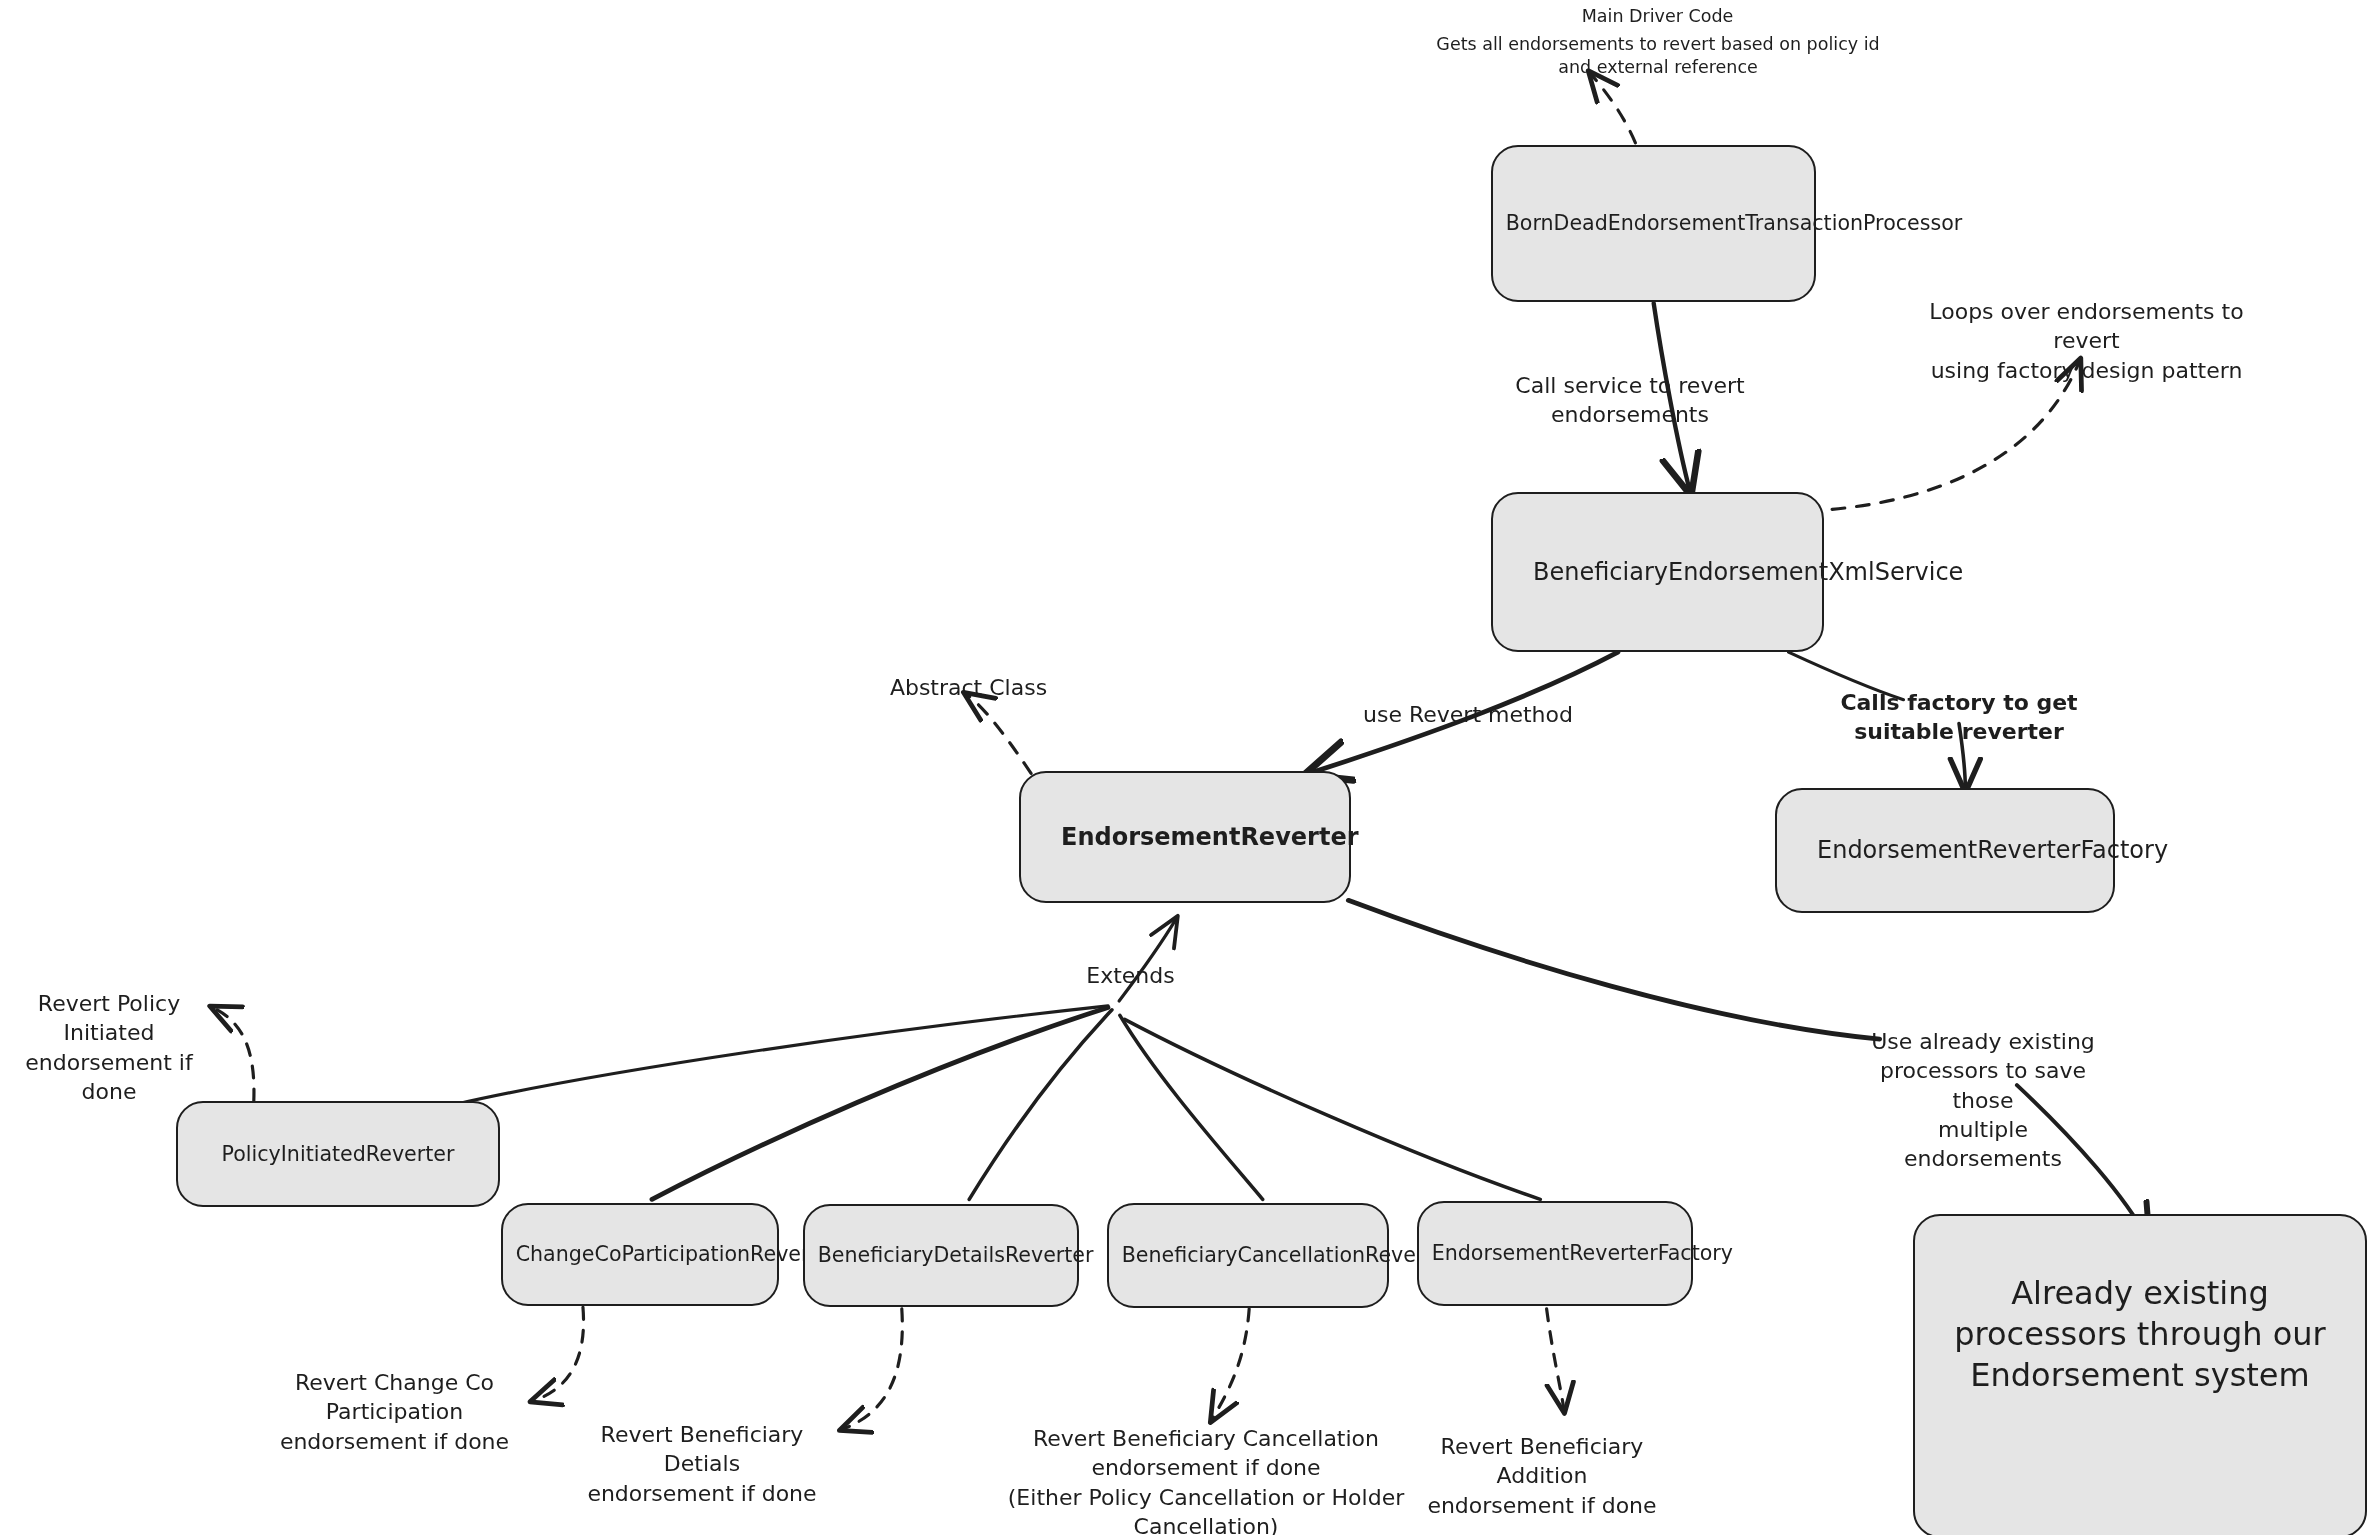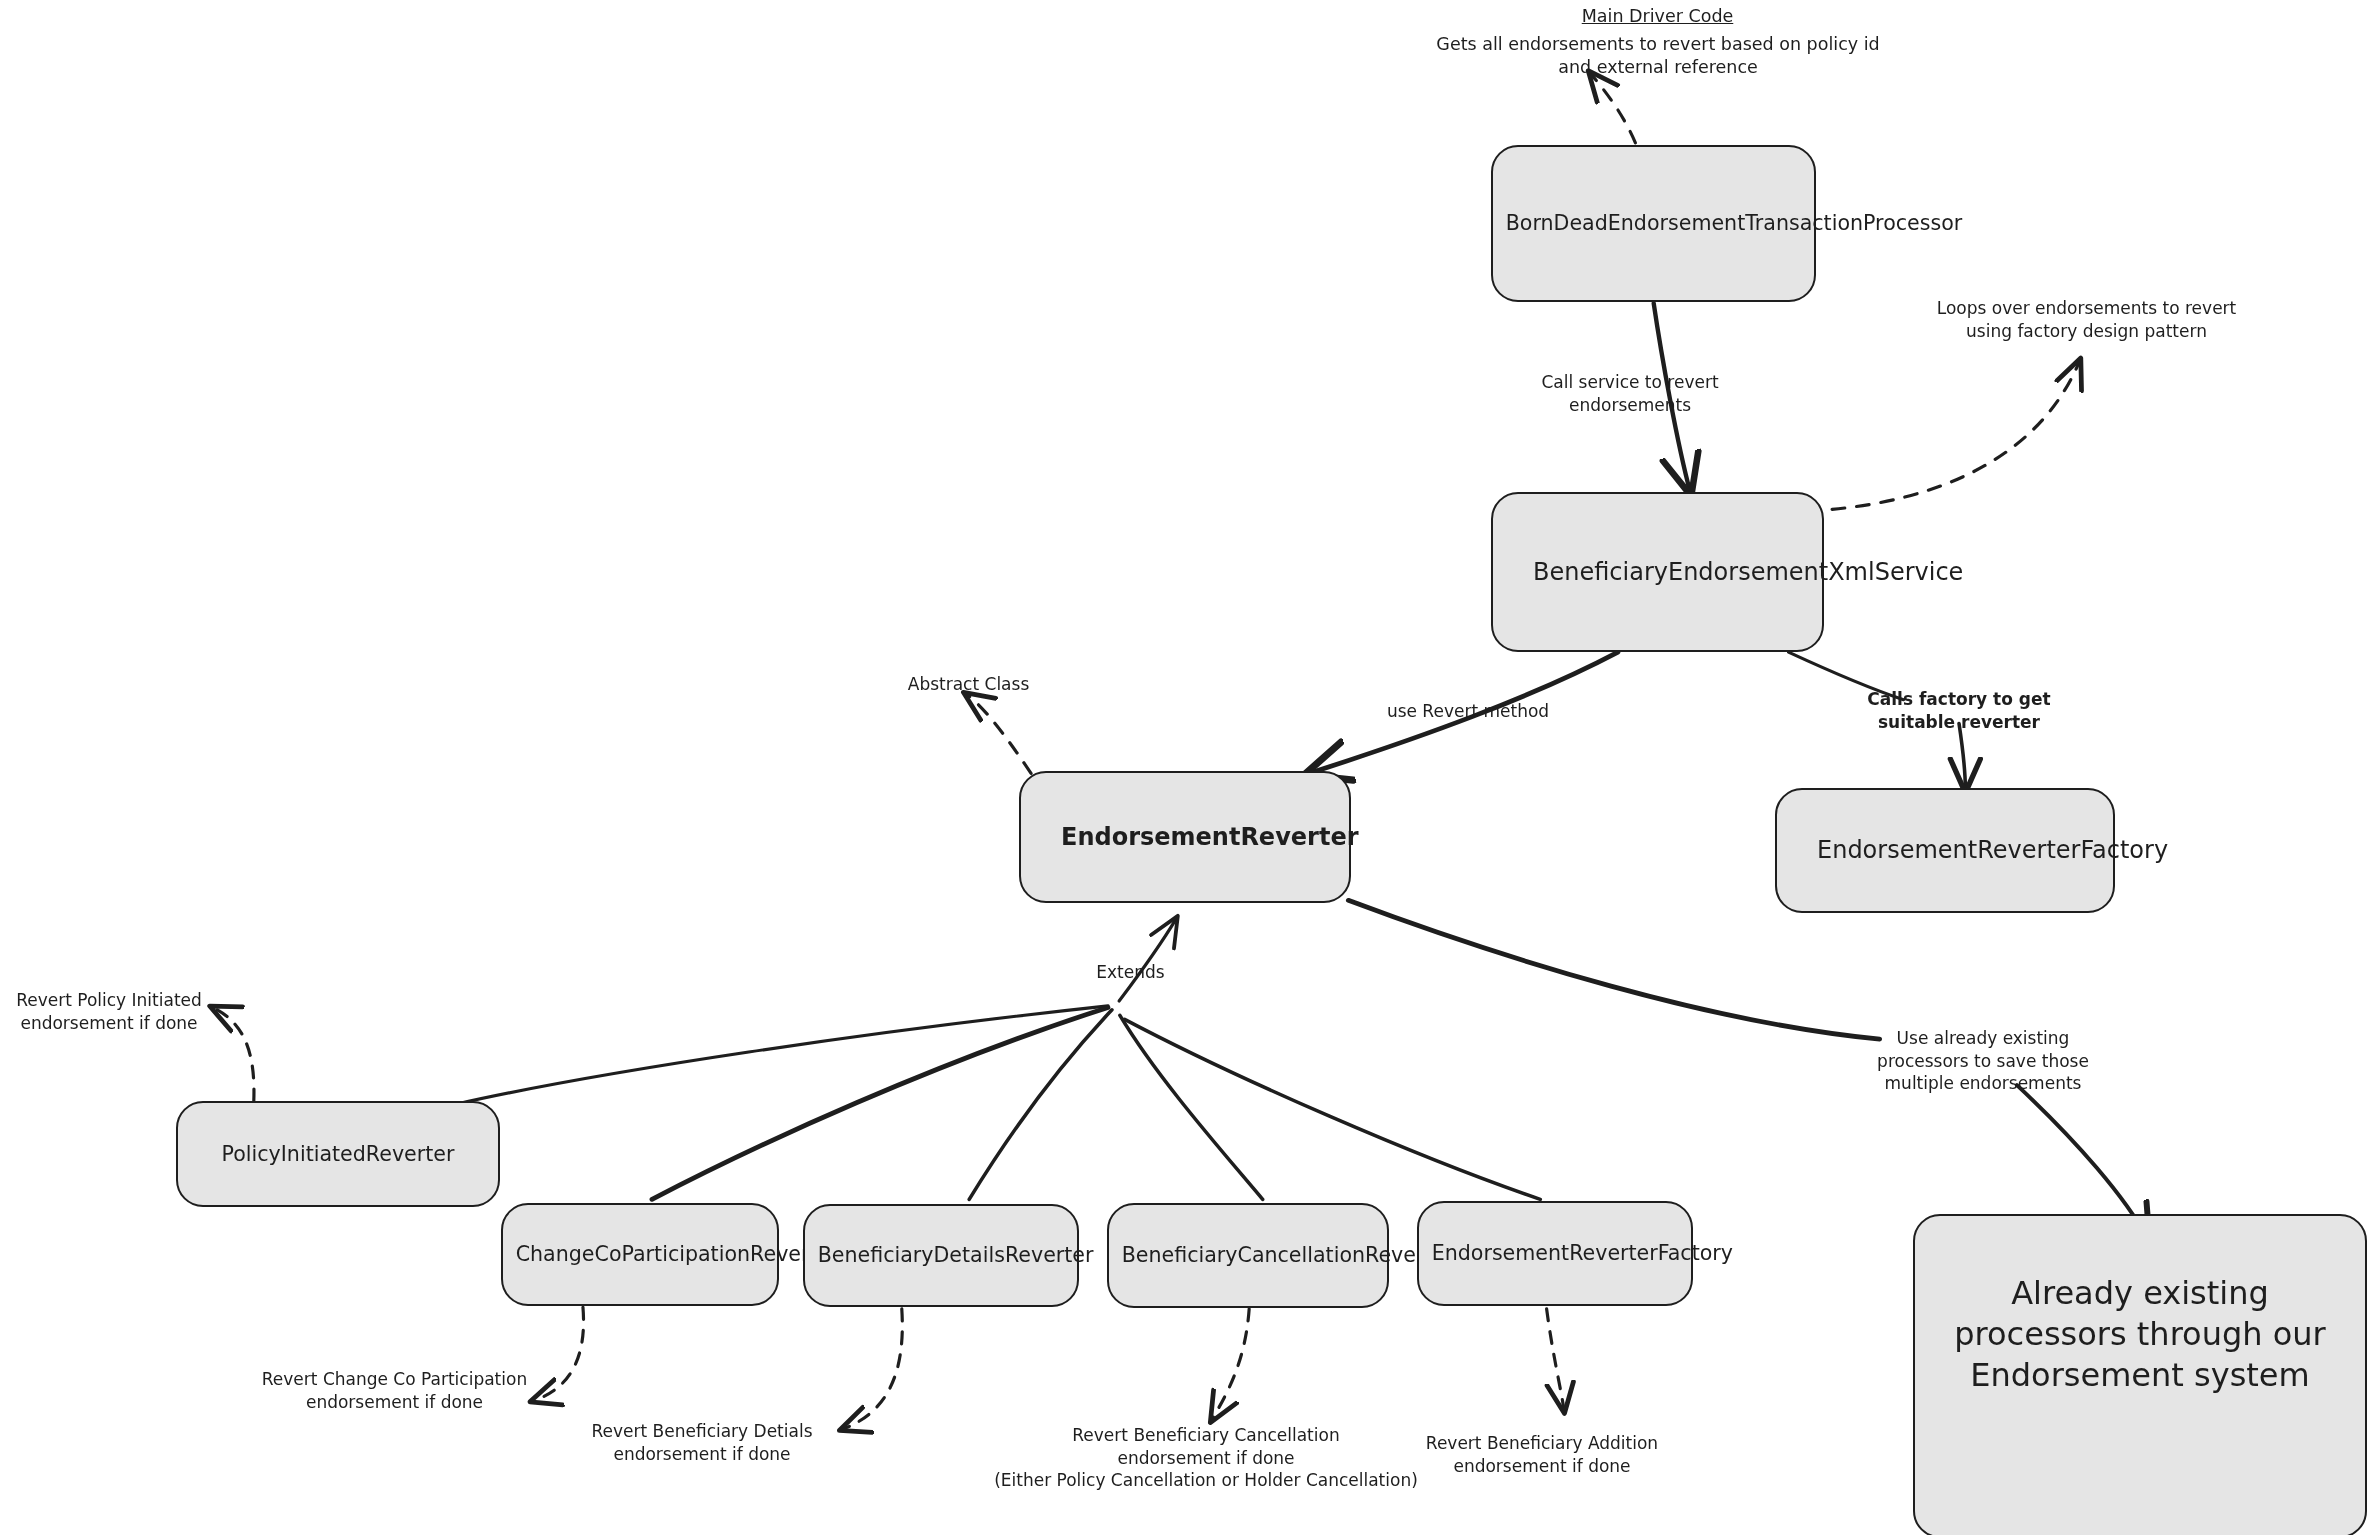--- a/index.html
+++ b/index.html
@@ -44,21 +44,21 @@
     display: block;
     width: 100%;
   }
   .nlabel-26 { font-size: 20.6px; }
   .nlabel-30 { font-size: 24px; padding-left: 40px; }
   .nlabel-34 { font-size: 32px; }
 
   .anno {
     position: absolute;
     color: #1e1e1e;
-    font-size: 17px;
+    font-size: 22px;
     line-height: 1.33;
     white-space: pre-line;
     text-align: center;
   }
   .anno.small { font-size: 17.5px; }
 </style>
 </head>
 <body>
 
 <div id="canvas">
@@ -171,21 +171,21 @@
 
   <div class="node nlabel-26" style="left:1417px; top:1201px; width:276px; height:105px;">
     <span class="node-label">EndorsementReverterFactory</span>
   </div>
 
   <div class="node nlabel-34" style="left:1913px; top:1214px; width:454px; height:324px; align-items:flex-start; padding-top:57px;">
     <span class="node-label">Already existing processors through
 our Endorsement system</span>
   </div>
 
-  <div class="anno small" style="left:1491px; top:4.8px; width:333px;text-decoration:underline;">Main Driver Code</div>
+  <div class="anno small" style="left:1491px; top:4.8px; width:333px;">Main Driver Code</div>
 
   <div class="anno small" style="left:1396px; top:33px; width:524px;">Gets all endorsements to revert based on policy id
 and external reference</div>
 
   <div class="anno" style="left:1499px; top:371px; width:262px;">Call service to revert
 endorsements</div>
 
   <div class="anno" style="left:1904px; top:297px; width:365px;">Loops over endorsements to revert
 using factory design pattern</div>
 

